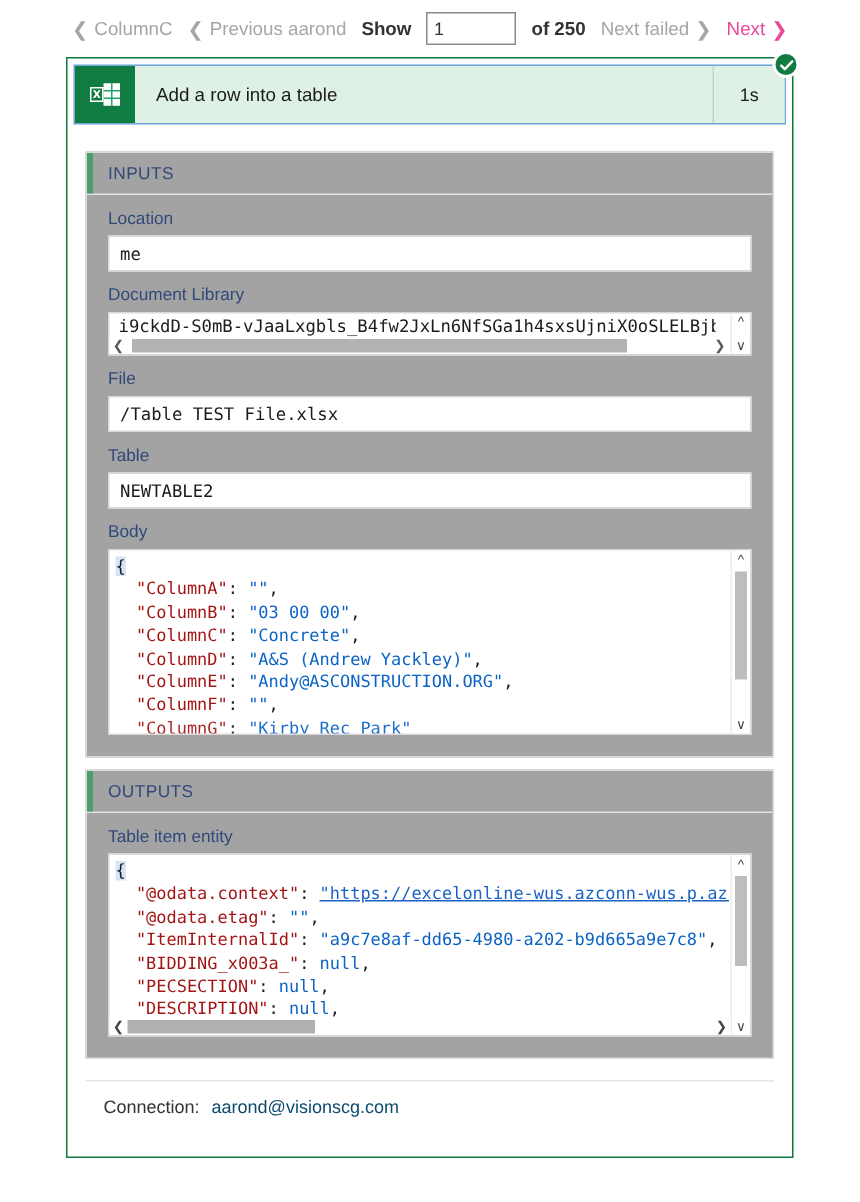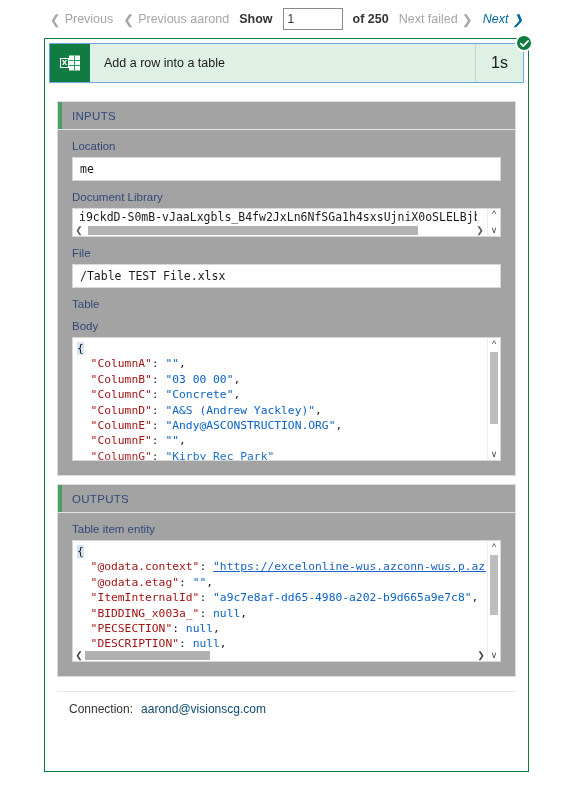--- a/index.html
+++ b/index.html
@@ -15,21 +15,21 @@
   
   .pager {
     position: absolute; left: 0; top: 0; width: 573px; height: 38px;
     display: flex; align-items: center; justify-content: center;
     gap: 10px; font-size: 12.5px; color: #a6a6a6;
     background: #fff;
   }
   .pager .chev { font-size: 13px; line-height: 1; }
   .pg-item { display:flex; align-items:center; gap:4px; white-space:nowrap; }
   .pg-disabled { color: #a6a6a6; cursor: default; }
-  .pg-link { color: #0369a1; cursor: pointer; font-style: italic; }
+  .pg-link { color: #ec4899; cursor: pointer; }
   .pg-show { color: #333; font-weight: 700; }
   .pg-of { color: #333; font-weight: 600; white-space: nowrap; }
   .pg-input {
     width: 60px; height: 22px; border: 1px solid #8a8a8a; background:#fff;
     font-family: "Liberation Sans", sans-serif; font-size: 12px; color:#333;
     padding: 0 4px; outline: none; border-radius: 0;
   }
 
   
   .card {
@@ -45,21 +45,21 @@
     width: 40px; background: #107c41;
     display: flex; align-items: center; justify-content: center; flex: 0 0 40px;
   }
   .xl-icon svg { display:block; }
   .card-title {
     flex: 1 1 auto; display: flex; align-items: center;
     padding-left: 14px; font-size: 12.5px; color: #1b1b1b;
   }
   .card-dur {
     flex: 0 0 48px; display: flex; align-items: center; justify-content: center;
-    font-size: 16px; color: #1b1b1b; border-left: 1px solid #bcd9c6;
+    font-size: 12px; color: #1b1b1b; border-left: 1px solid #bcd9c6;
     background: #dff0e4;
   }
   .status-badge {
     position: absolute; right: -10px; top: -10px;
     width: 18px; height: 18px; border-radius: 50%;
     background: #107c41; border: 2px solid #fff;
     display: flex; align-items: center; justify-content: center;
   }
   .status-badge svg { display: block; }
 
@@ -167,21 +167,21 @@
   .foot-link { color: #0c4a6e; cursor: pointer; }
 </style>
 </head>
 <body>
 
 <div class="page">
 
   <div class="pager">
     <span class="pg-item pg-disabled">
       <span class="chev">❮</span>
-      <span>Previous</span>
+      <span>ColumnC</span>
     </span>
     <span class="pg-item pg-disabled">
       <span class="chev">❮</span>
       <span>Previous aarond</span>
     </span>
     <span class="pg-show">Show</span>
     <input class="pg-input" type="text" value="1" style="">
     <span class="pg-of">of 250</span>
     <span class="pg-item pg-disabled">
       <span>Next failed</span>
@@ -251,20 +251,21 @@
             </div>
           </div>
 
           <div class="field">
             <div class="field-label">File</div>
             <div class="field-box">/Table TEST File.xlsx</div>
           </div>
 
           <div class="field">
             <div class="field-label">Table</div>
+            <div class="field-box">NEWTABLE2</div>
           </div>
 
           <div class="field">
             <div class="field-label">Body</div>
             <div class="code-wrap body-code">
               <div class="code-inner" id="body-code-inner">
                   <div class="code-line"><span class="brace">{</span></div>
                   <div class="code-line"><span class="k">  "ColumnA"</span><span class="p">: </span><span class="s">""</span><span class="p">,</span></div>
                   <div class="code-line"><span class="k">  "ColumnB"</span><span class="p">: </span><span class="s">"03 00 00"</span><span class="p">,</span></div>
                   <div class="code-line"><span class="k">  "ColumnC"</span><span class="p">: </span><span class="s">"Concrete"</span><span class="p">,</span></div>

